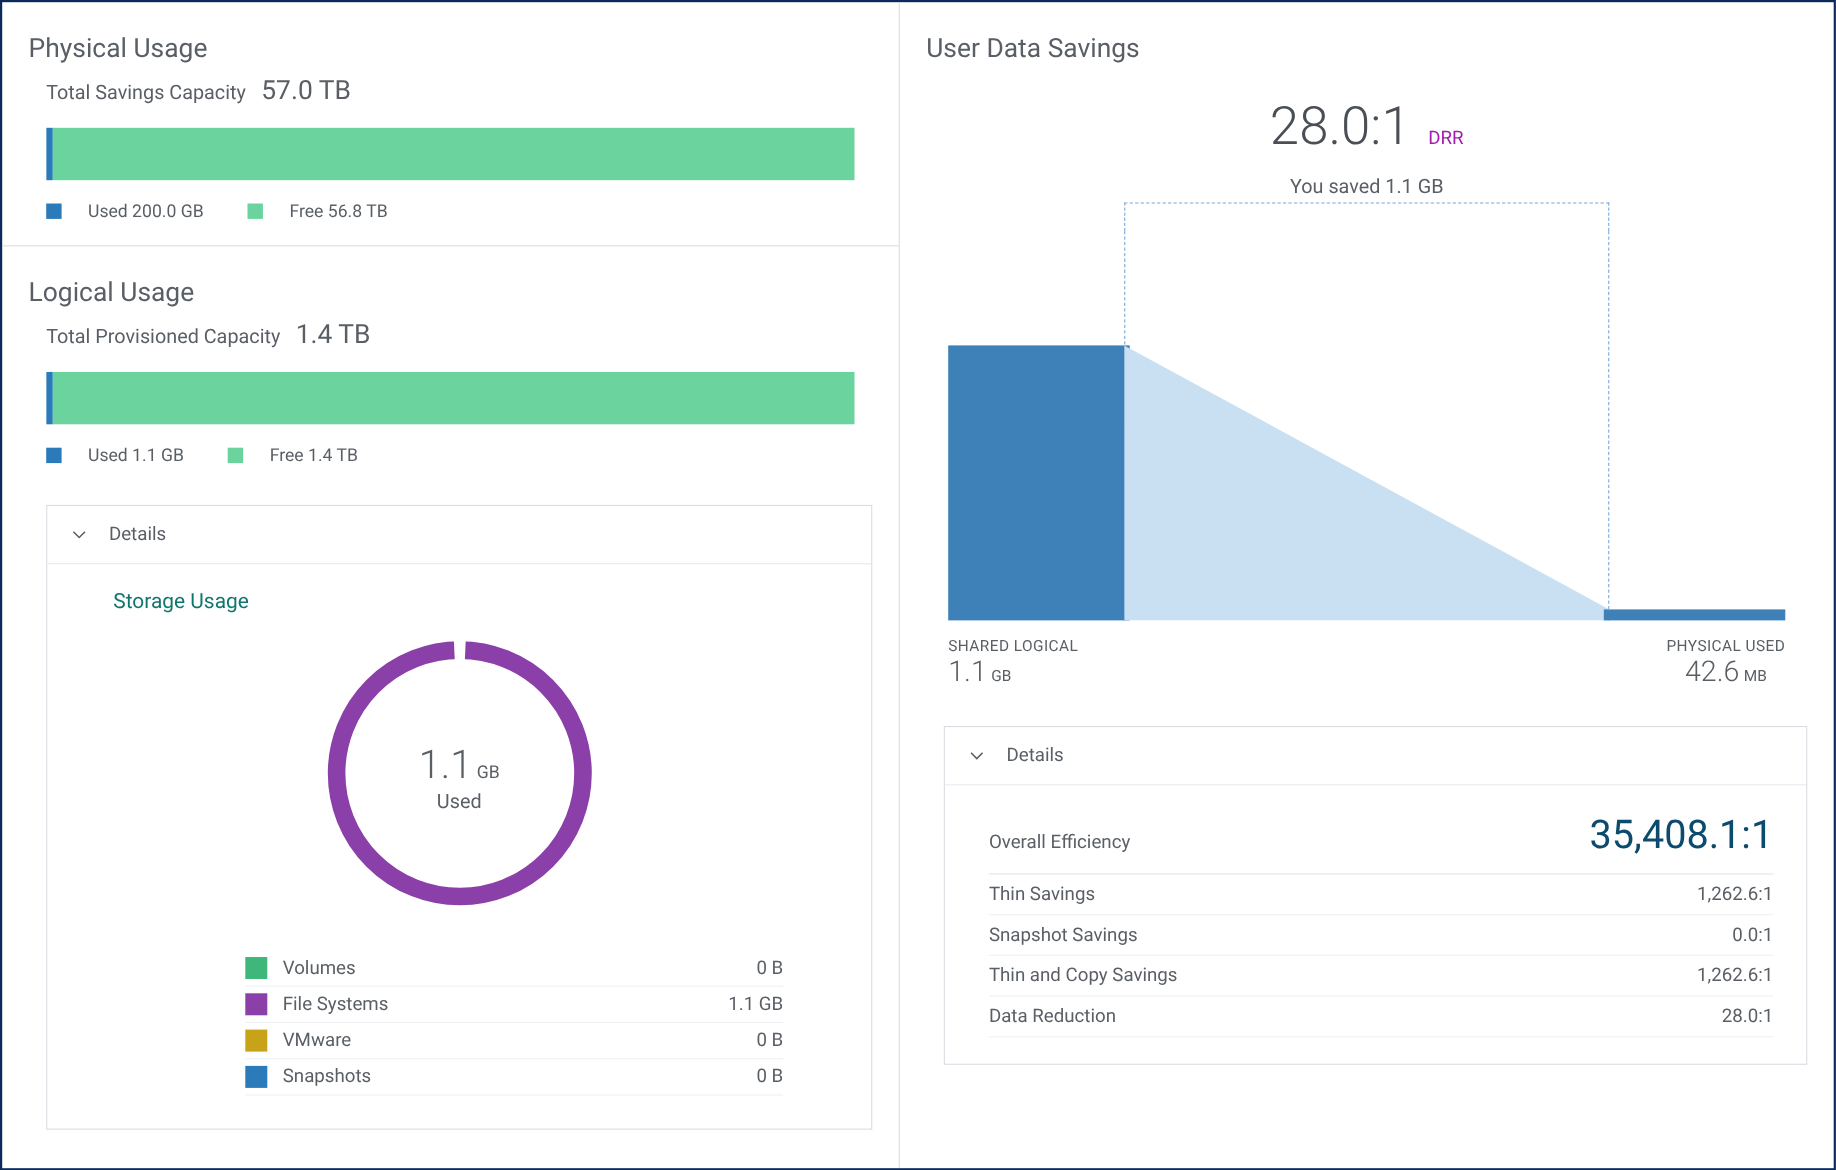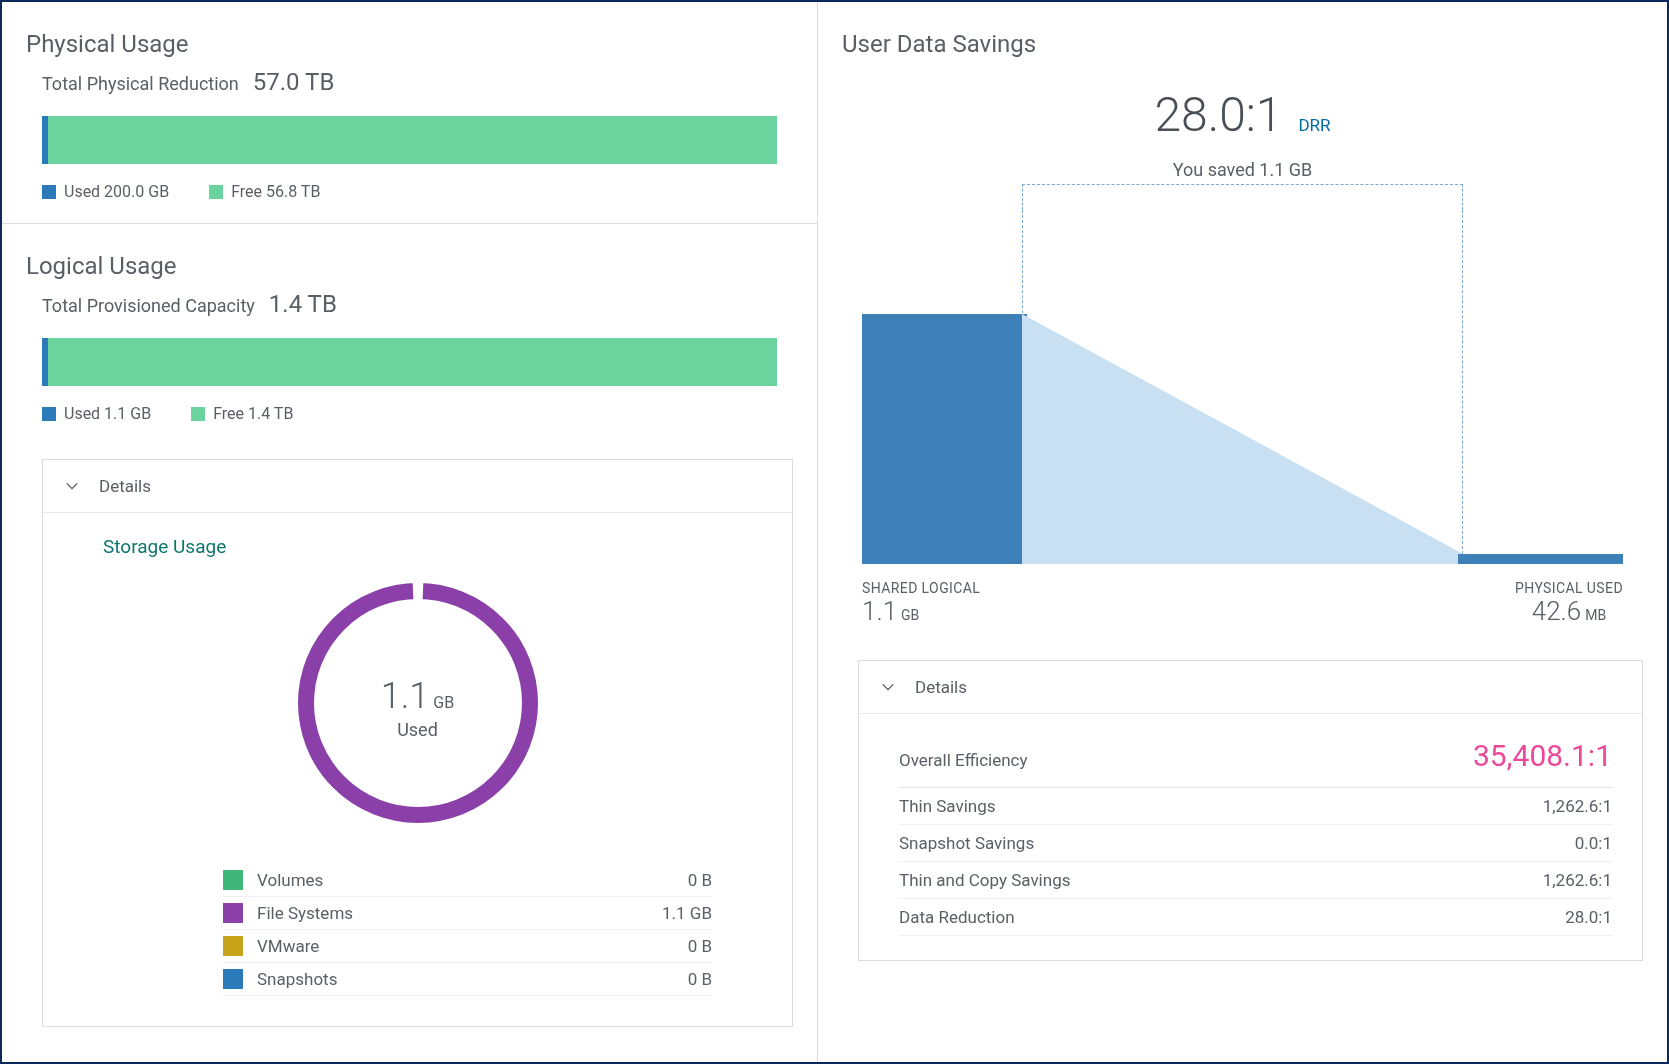--- a/index.html
+++ b/index.html
@@ -45,21 +45,21 @@
   }
   .hbar .seg-used { background: #2b7bba; }
   .hbar .seg-free { background: #6bd49e; flex: 1; }
   .legend {
     padding: 4px 40px 22px 40px;
     display: flex;
     gap: 40px;
     font-size: 16px;
     color: #5a5f66;
   }
-  .legend .item { display: flex; align-items: center; gap: 8px; }
+  .legend .item { display: flex; align-items: center; gap: 24px; }
   .swatch { width: 14px; height: 14px; display: inline-block; }
   .sw-used { background: #2b7bba; }
   .sw-free { background: #6bd49e; }
   .divider { border-top: 1px solid #d9dde1; }
   .details-card {
     margin: 14px 24px 24px 40px;
     border: 1px solid #d9dde1;
     background: #fff;
   }
   .details-header {
@@ -112,21 +112,21 @@
   .storage-row .val { width: 120px; text-align: right; }
   .sw-vol { background: #3fb77a; }
   .sw-fs  { background: #8b3fa8; }
   .sw-vm  { background: #c7a31a; }
   .sw-sn  { background: #2b7bba; }
 
   
   .savings-area { padding: 0 24px 20px 24px; }
   .drr-box { text-align: center; padding: 18px 0 4px 0; }
   .drr-big { font-size: 48px; font-weight: 300; color: #4a4f55; display: inline-block; }
-  .drr-unit { font-size: 17px; color: #0369a1; margin-left: 12px; }
+  .drr-unit { font-size: 17px; color: #a21caf; margin-left: 12px; }
   .drr-sub { font-size: 18px; color: #5a5f66; margin-top: 16px; }
 
   .funnel {
     position: relative;
     height: 390px;
     margin: 0 20px;
   }
   .funnel .dashbox {
     position: absolute;
     top: 0;
@@ -186,31 +186,31 @@
   .eff-row {
     display: flex;
     align-items: baseline;
     justify-content: space-between;
     padding: 8px 0;
     border-bottom: 1px solid #eef0f3;
     color: #5a5f66;
     font-size: 17px;
   }
   .eff-row.first { border-bottom: 1px solid #e1e4e8; padding: 14px 0; }
-  .eff-row.first .val { font-size: 30px; color: #ec4899; }
+  .eff-row.first .val { font-size: 36px; color: #0c4a6e; }
 </style>
 </head>
 <body>
 
 <div class="col-left">
 
   <div>
     <div class="panel-title">Physical Usage</div>
     <div class="capacity-line">
-      <span class="capacity-label">Total Physical Reduction</span>
+      <span class="capacity-label">Total Savings Capacity</span>
       <span class="capacity-value">57.0 TB</span>
     </div>
     <div class="hbar">
       <div class="seg-used" style="width:6px"></div>
       <div class="seg-free"></div>
     </div>
     <div class="legend">
       <div class="item">
         <span class="swatch sw-used"></span>
         <span>Used 200.0 GB</span>

